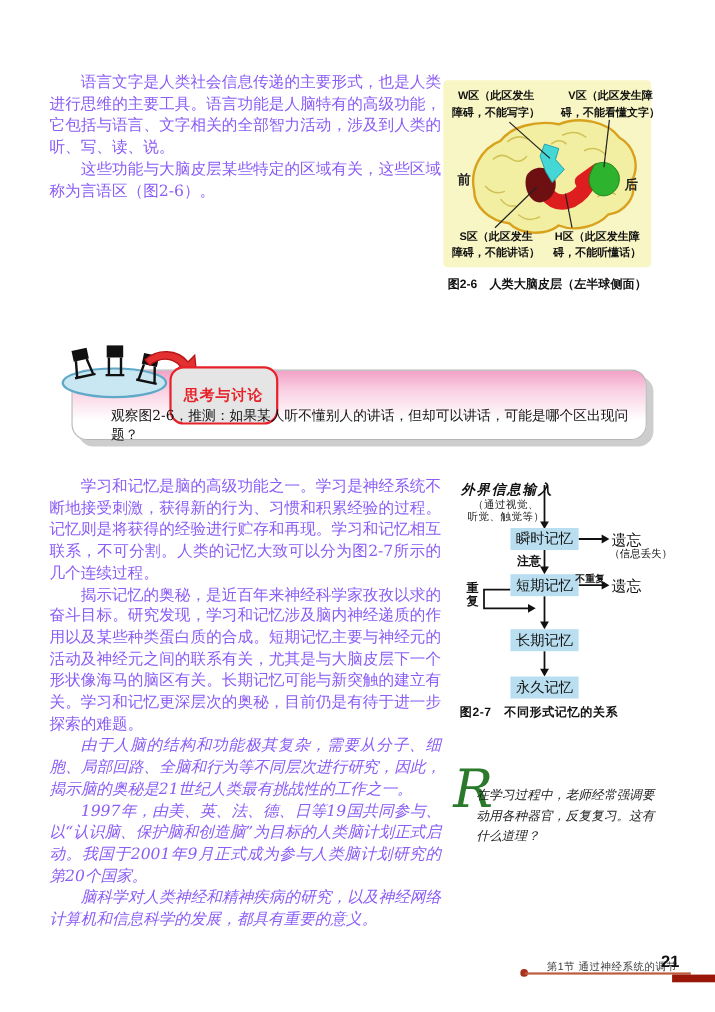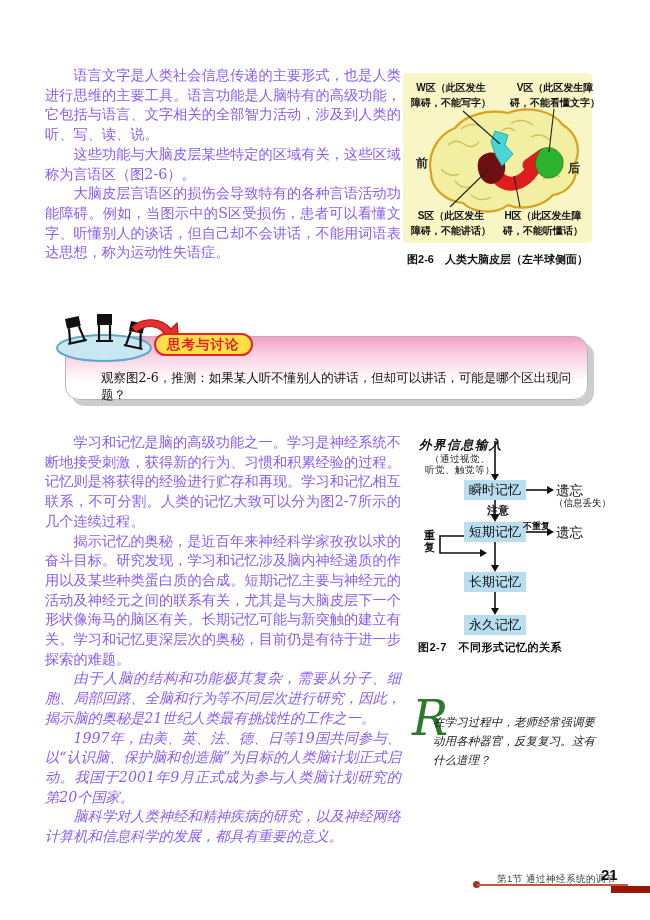--- a/index.html
+++ b/index.html
@@ -26,23 +26,23 @@
   .pink-box {
     position:absolute; left:10px; top:25px; width:523px; height:64px;
     border:1px solid #b5b5b5; border-radius:14px;
     background:linear-gradient(180deg,#F2A2C6 0%,#F9CFE2 28%,#ffffff 72%);
     box-shadow:6px 6px 0 #cdcdcd;
   }
   .chairs-icon { position:absolute; left:0; top:0; width:105px; height:52px; }
   .callout-arrow-icon { position:absolute; left:74px; top:4px; width:54px; height:36px; }
   .discussion-label {
     position:absolute; left:99px; top:22px;
-    background:#fde047; border:2px solid #E62129; border-radius:13px;
+    background:#e5e5e5; border:2px solid #E62129; border-radius:13px;
     color:#E62129; font-weight:bold; font-size:13.5px; line-height:17px;
-    padding:1px 11px; letter-spacing:1px;
+    padding:16px 11px; letter-spacing:1px;
   }
   .discussion-q {
     position:absolute; left:46px; top:59px; width:490px;
     font-family:"DejaVu Serif", serif; font-size:12.5px; color:#111;
   }
 
   
   .fig26 { position:absolute; left:403px; top:73px; width:189px; height:170px;
     background:#F8F6C4; border-radius:4px; }
   .fig26 .rlabel {
@@ -68,21 +68,21 @@
   .fig27 svg { position:absolute; left:0; top:0; }
   .fc-input { position:absolute; left:6px; top:0; font-size:12.5px; font-weight:bold; letter-spacing:1.5px;font-style:italic; }
   .fc-sub { position:absolute; font-size:9.5px; color:#222; letter-spacing:0.5px; }
   .fc-sub1 { left:17px; top:16px; }
   .fc-sub2 { left:12px; top:27px; }
   .mem-box {
     position:absolute; left:51px; width:62px; height:20px;
     background:#B9DEF0; text-align:center; font-size:13px; line-height:20px;
   }
   .mb1 { top:43px; } .mb2 { top:85px; } .mb3 { top:135px; } .mb4 { top:178px; }
-  .fc-attention { position:absolute; left:57px; top:66px; font-size:11px; font-weight:bold;margin-left:17px; }
+  .fc-attention { position:absolute; left:57px; top:66px; font-size:11px; font-weight:bold; }
   .fc-forget1 { position:absolute; left:143px; top:45px; font-size:13.5px; }
   .fc-forget1sub { position:absolute; left:141px; top:60px; font-size:9.5px; }
   .fc-norepeat { position:absolute; left:110px; top:83px; font-size:9px; font-weight:bold; }
   .fc-forget2 { position:absolute; left:143px; top:87px; font-size:13.5px; }
   .fc-repeat { position:absolute; left:11px; top:92px; font-size:11px; font-weight:bold;
     display:flex; flex-direction:column; line-height:12px; }
   .fig27-caption { position:absolute; left:5px; top:203px; font-size:11px; font-weight:bold; letter-spacing:0.5px; }
 
   
   .r-note { position:absolute; left:414px; top:700px; width:182px; height:88px; }
@@ -103,21 +103,20 @@
   .footer-section { position:absolute; left:497px; top:873px; font-size:9.5px; color:#3b3b3b; letter-spacing:0.5px; }
   .footer-page { position:absolute; left:601px; top:866px; font-size:15px; font-weight:bold; color:#111; }
   .footer-bar  { position:absolute; left:611px; top:886px; width:39px; height:7px; background:#9A1608; }
 </style>
 </head>
 <body>
 
 <div class="col-main block1">
   <p>语言文字是人类社会信息传递的主要形式，也是人类进行思维的主要工具。语言功能是人脑特有的高级功能，它包括与语言、文字相关的全部智力活动，涉及到人类的听、写、读、说。</p>
   <p>这些功能与大脑皮层某些特定的区域有关，这些区域称为言语区（图2-6）。</p>
-  <p>大脑皮层言语区的损伤会导致特有的各种言语活动功能障碍。例如，当图示中的S区受损伤，患者可以看懂文字、听懂别人的谈话，但自己却不会讲话，不能用词语表达思想，称为运动性失语症。</p>
 </div>
 
 <div class="fig26">
   <svg class="brain-svg" width="189" height="170" viewBox="0 0 189 170">
 
     <path d="M28,100 C24,82 34,62 52,55 C62,42 85,36 105,40 C125,32 150,38 160,52 C174,60 179,78 171,92 C177,105 165,120 150,122 C140,133 120,138 105,132 C92,142 70,140 60,130 C42,128 28,115 28,100 Z" fill="#F2EEA2" stroke="#D8A21E" stroke-width="2.2"></path>
 
     <g stroke="#CDBF4E" stroke-width="1.4" fill="none" opacity="0.9">
       <path d="M45,72 q8,-7 16,-1 q8,6 15,-2"></path>
       <path d="M58,56 q10,-8 20,-2"></path>

